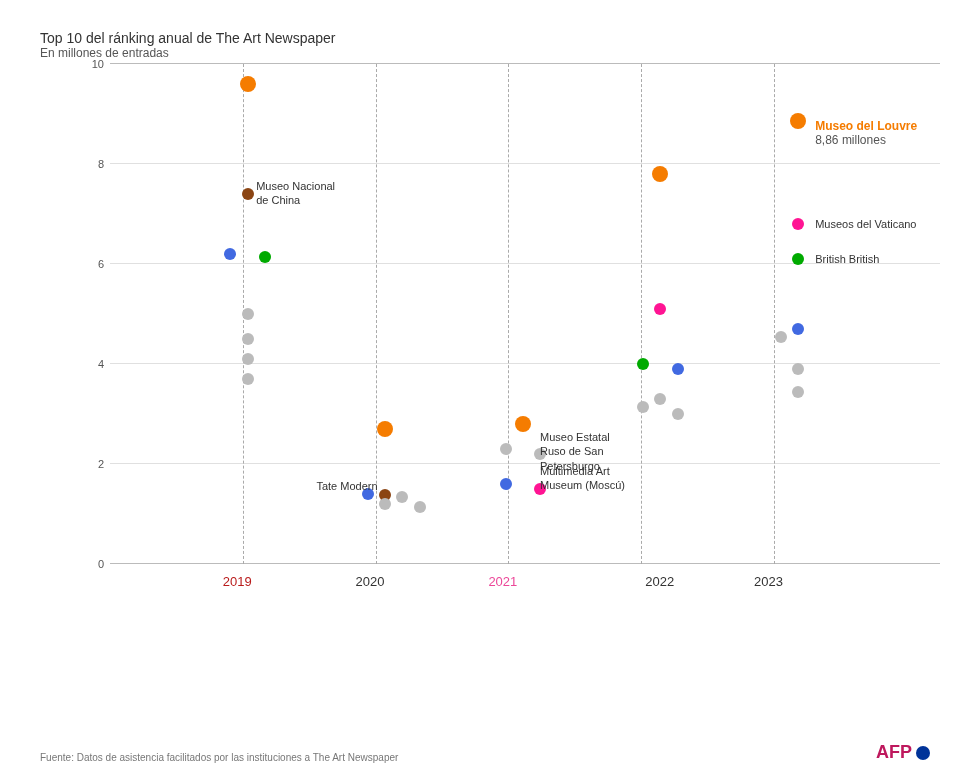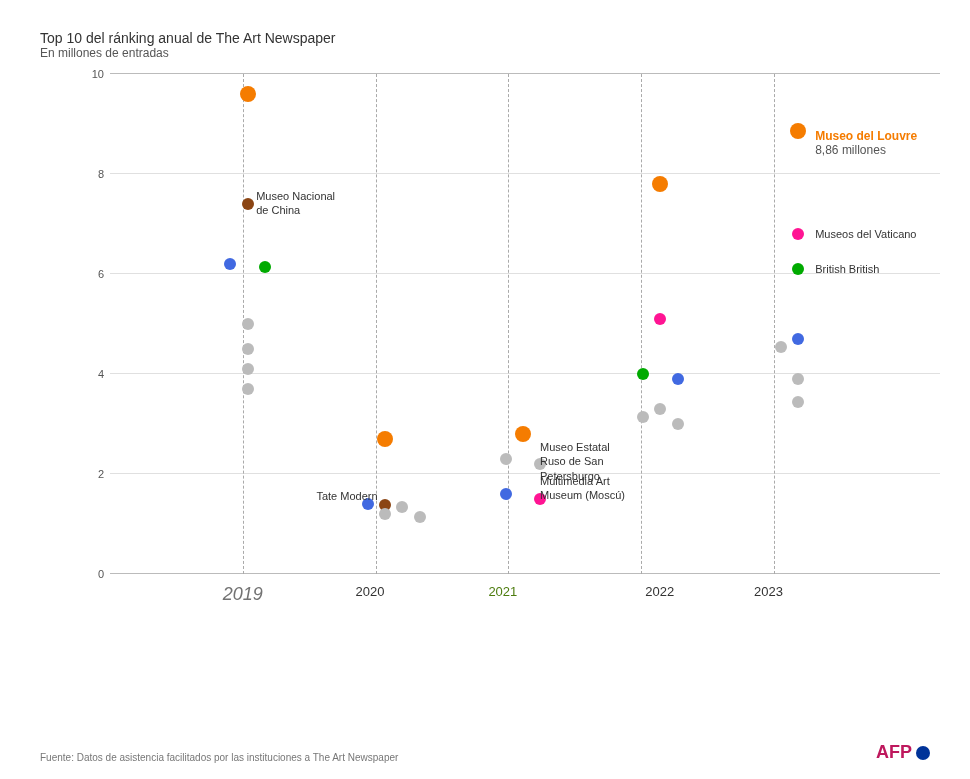--- a/index.html
+++ b/index.html
@@ -25,21 +25,21 @@
       margin-bottom: 6px;
     }
     .subtitle {
       font-size: 14px;
       color: #333;
       font-weight: normal;
     }
     .y-axis-label {
       font-size: 12px;
       color: #555;
-      margin-bottom: 14px;
+      margin-bottom: 4px;
     }
     .chart-area {
       position: relative;
       width: 860px;
       height: 540px;
       margin-left: 40px;
     }
     .y-axis {
       position: absolute;
       left: 0;
@@ -151,23 +151,23 @@
     <div class="plot-area" id="plotArea">
 
       <div class="dashed-line" style="left: 16%; height: 100%;"></div>
       <div class="dashed-line" style="left: 32%; height: 100%;"></div>
       <div class="dashed-line" style="left: 48%; height: 100%;"></div>
       <div class="dashed-line" style="left: 64%; height: 100%;"></div>
       <div class="dashed-line" style="left: 80%; height: 100%;"></div>
     </div>
 
     <div style="position: absolute; left: 30px; right: 0; bottom: 0; height: 30px;">
-      <span style="position:absolute; left: calc(16% - 20px); font-size:18px; color:#737373;font-style:italic;">2019</span>
+      <span style="position:absolute; left: calc(16% - 20px); font-size:13px; color:#b91c1c;">2019</span>
       <span style="position:absolute; left: calc(32% - 20px); font-size:13px; color:#333;">2020</span>
-      <span style="position:absolute; left: calc(48% - 20px); font-size:13px; color:#4d7c0f;">2021</span>
+      <span style="position:absolute; left: calc(48% - 20px); font-size:13px; color:#ec4899;">2021</span>
       <span style="position:absolute; left: calc(64% - 20px); font-size:13px; color:#333;margin-left:24px;">2022</span>
       <span style="position:absolute; left: calc(80% - 20px); font-size:13px; color:#333;">2023</span>
     </div>
 
     <div class="dot dot-large" style="background:#f57c00; left: calc(30px + 16%); bottom: calc(40px + 500px * 9.6/10);"></div>
 
     <div class="dot" style="background:#8B4513; left: calc(30px + 16%); bottom: calc(40px + 500px * 7.4/10);"></div>
 
     <div class="dot" style="background:#4169E1; left: calc(30px + 14%); bottom: calc(40px + 500px * 6.2/10);"></div>
 

